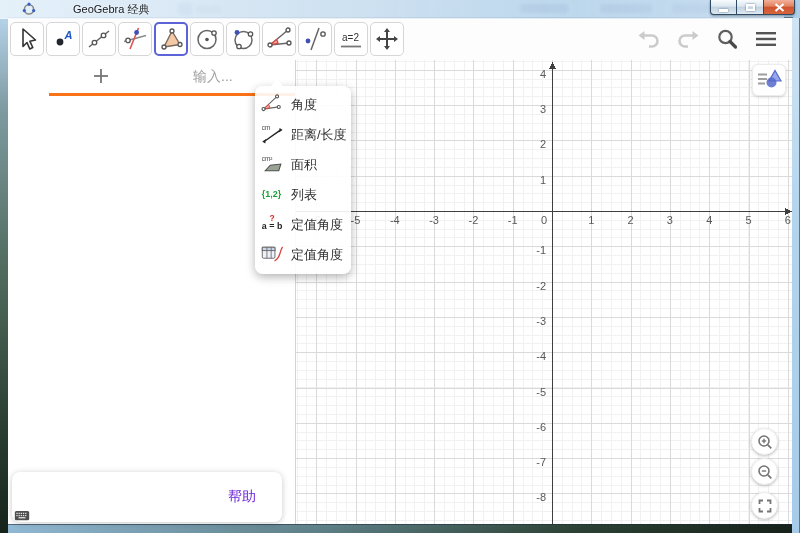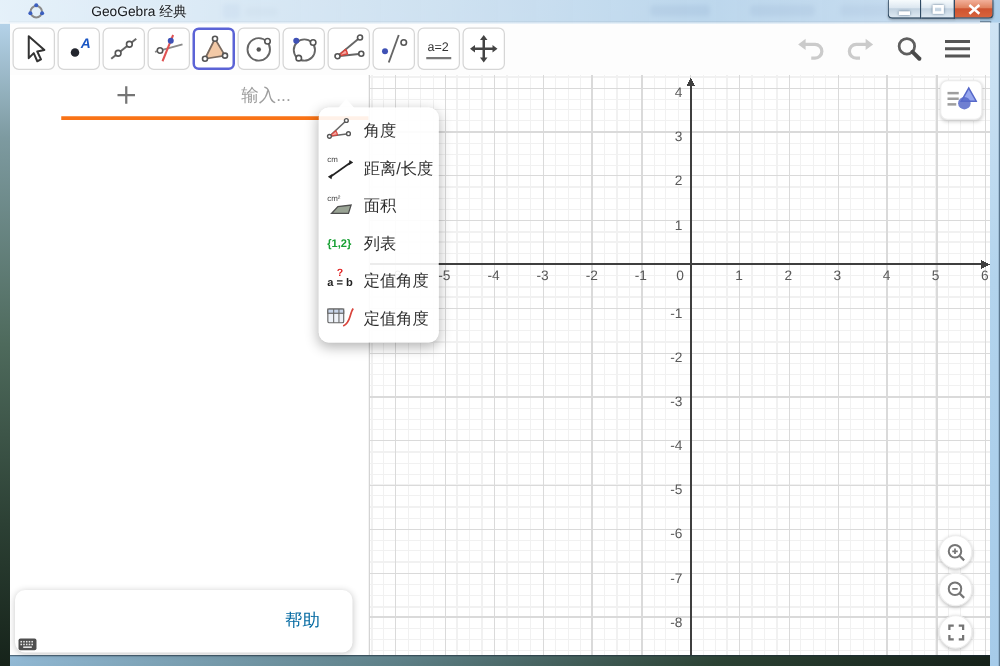--- a/index.html
+++ b/index.html
@@ -44,21 +44,21 @@
   .act-btn{border:none;background:transparent;padding:0;margin-left:13px;display:flex;align-items:center;}
   
   .main{position:absolute;left:0;top:42px;width:100%;height:464px;}
   .algebra{position:absolute;left:0;top:0;width:287px;height:100%;background:#fff;}
   .input-row{position:relative;height:33px;border-bottom:3px solid #f97316;margin-left:41px;}
   .plus{position:absolute;left:41px;top:5px;width:22px;height:22px;display:inline-flex;}
   .placeholder{position:absolute;left:144px;top:8px;font-size:14px;color:#9e9e9e;}
   .help-card{position:absolute;left:4px;bottom:2px;width:270px;height:50px;background:#fff;
     border-radius:8px;box-shadow:0 1px 6px rgba(0,0,0,.22);}
   .help-btn{position:absolute;right:20px;top:15px;border:none;background:transparent;
-    color:#0369a1;font-size:14px;font-family:inherit;}
+    color:#6d28d9;font-size:14px;font-family:inherit;}
   .kbd-toggle{position:absolute;left:2px;bottom:0;width:24px;height:15px;z-index:6;display:flex;}
   .graphics{position:absolute;left:287px;top:0;right:0;bottom:0;background:#fff;border-left:1px solid #d4d4d4;}
   .graphics svg.grid{position:absolute;left:0;top:0;}
   .settings-btn{position:absolute;top:4px;right:6px;width:34px;height:32px;background:#fff;
     border:1px solid #ececec;border-radius:6px;box-shadow:0 1px 3px rgba(0,0,0,.18);
     display:flex;align-items:center;justify-content:center;padding:0;}
   .round-btn{position:absolute;right:14px;width:27px;height:27px;border-radius:50%;background:#fff;
     border:1px solid #eee;box-shadow:0 1px 3px rgba(0,0,0,.25);
     display:flex;align-items:center;justify-content:center;padding:0;}
   

